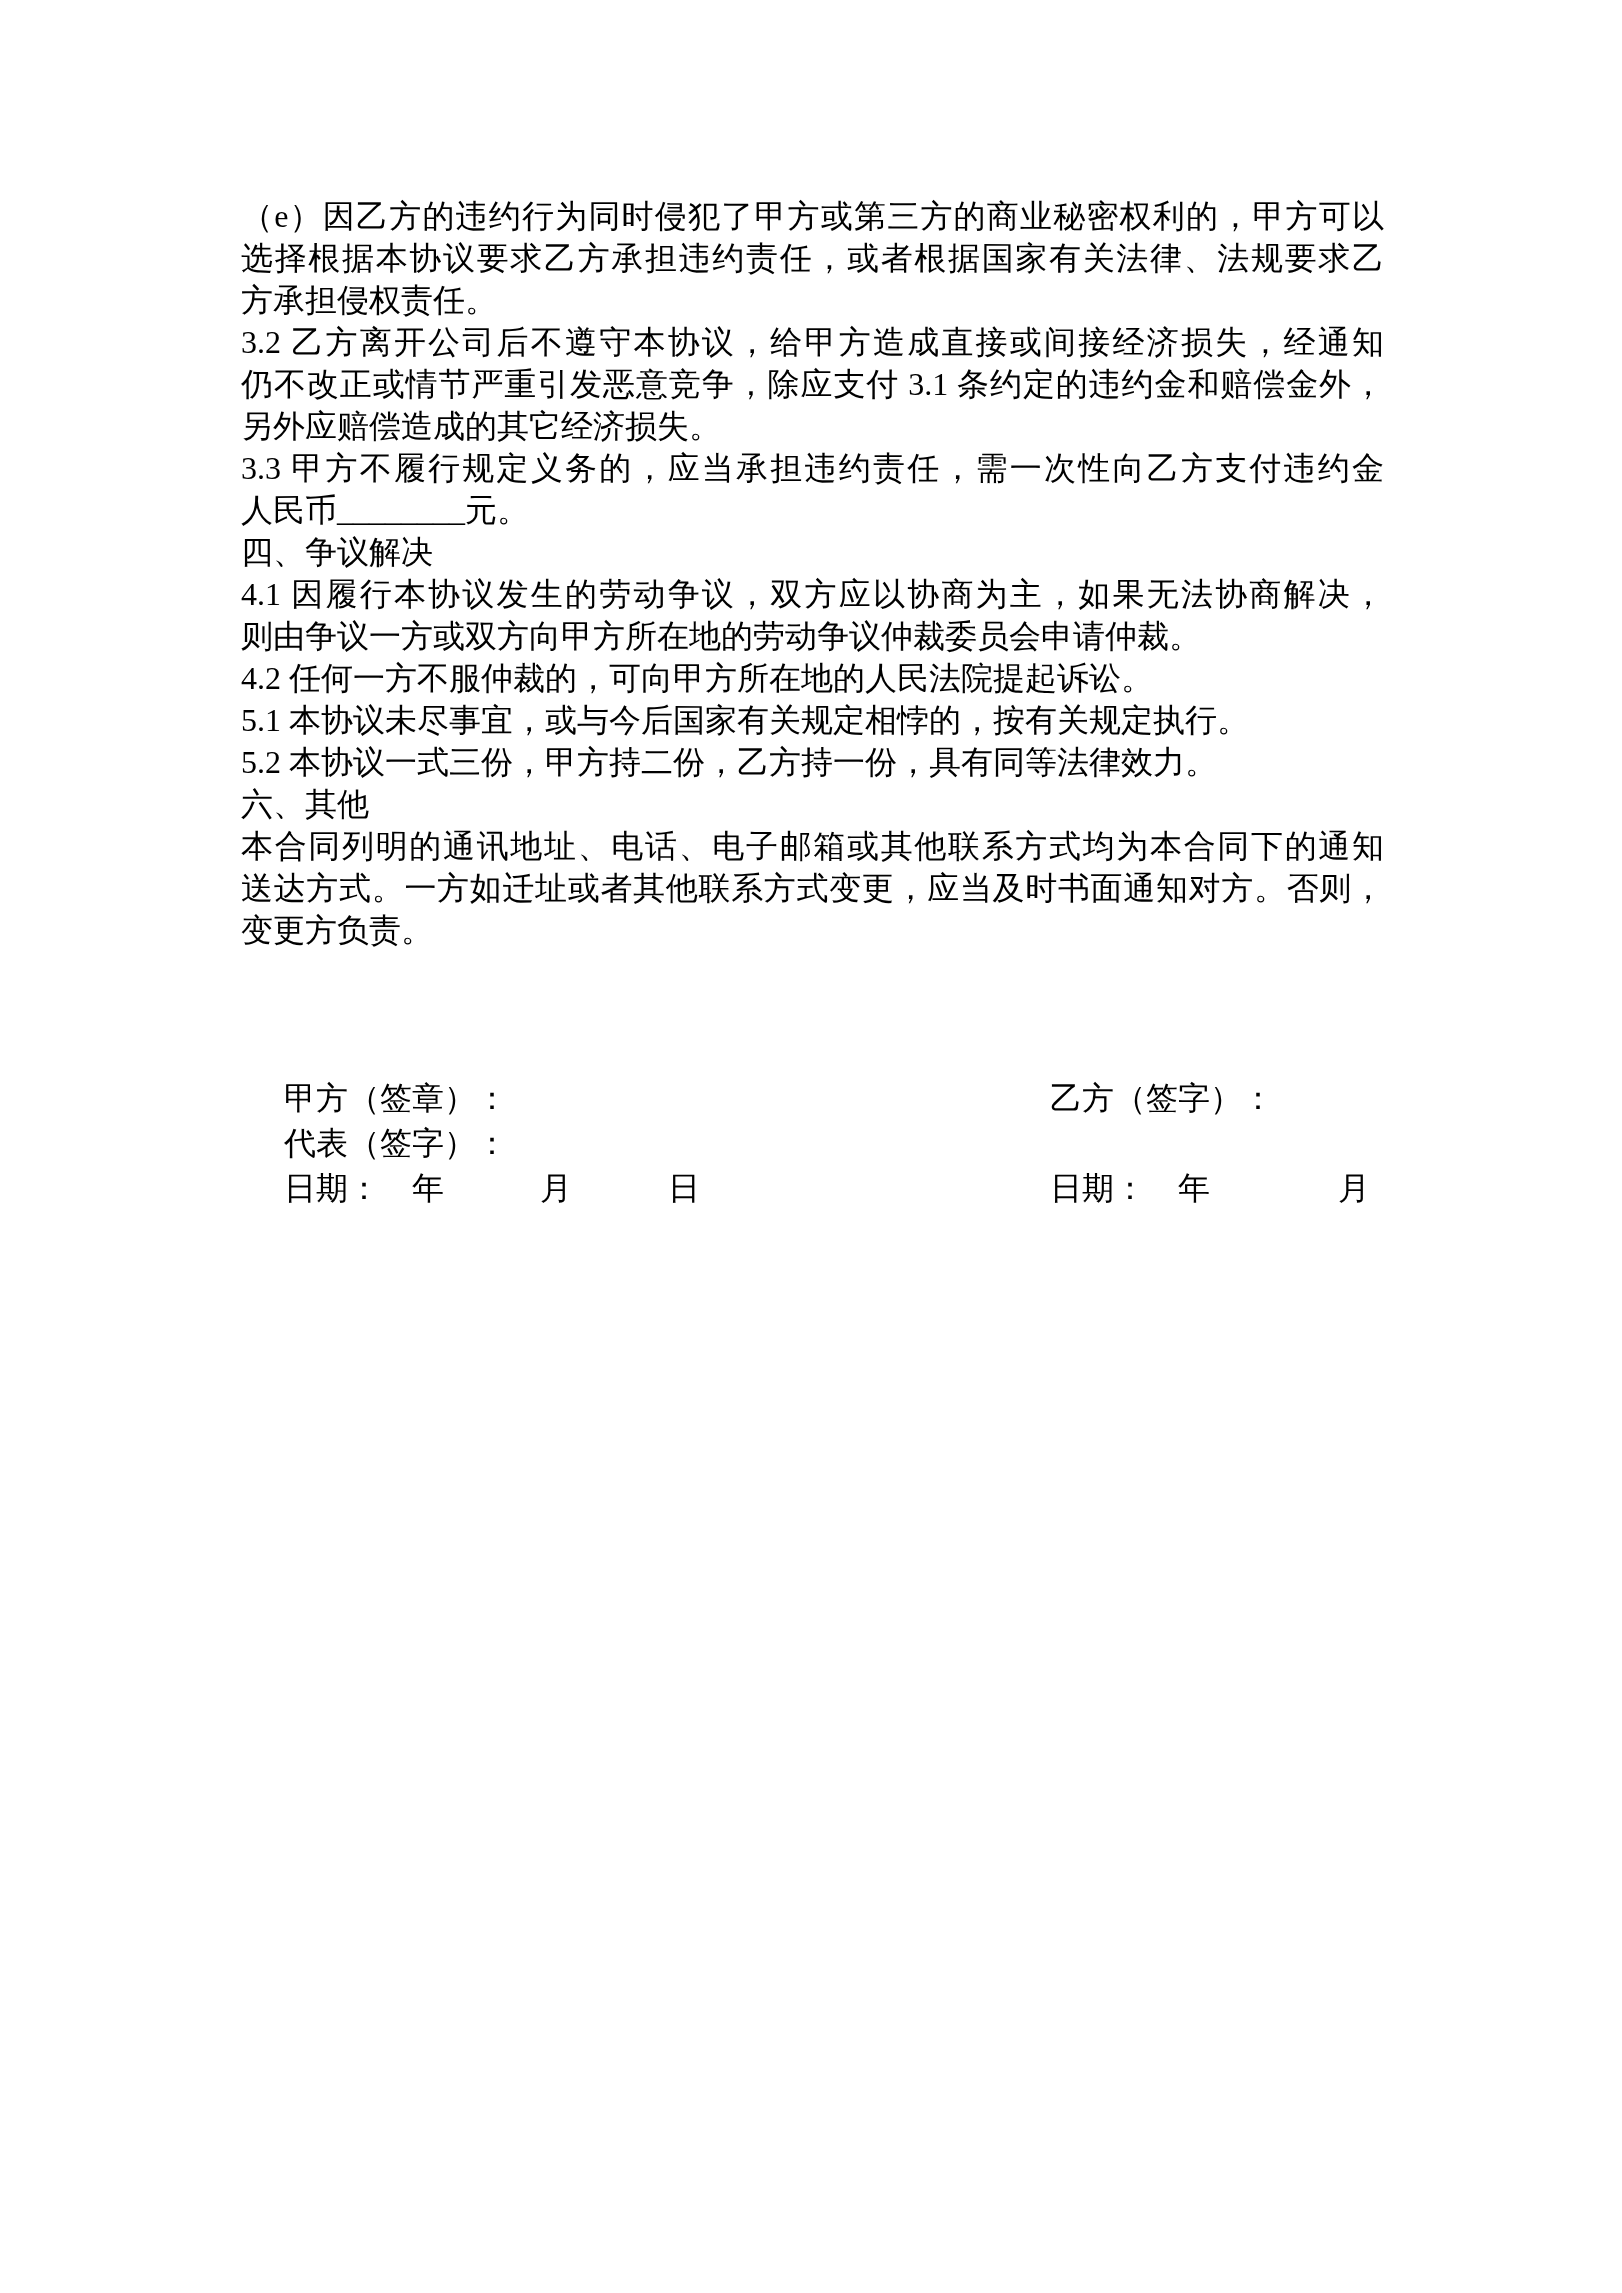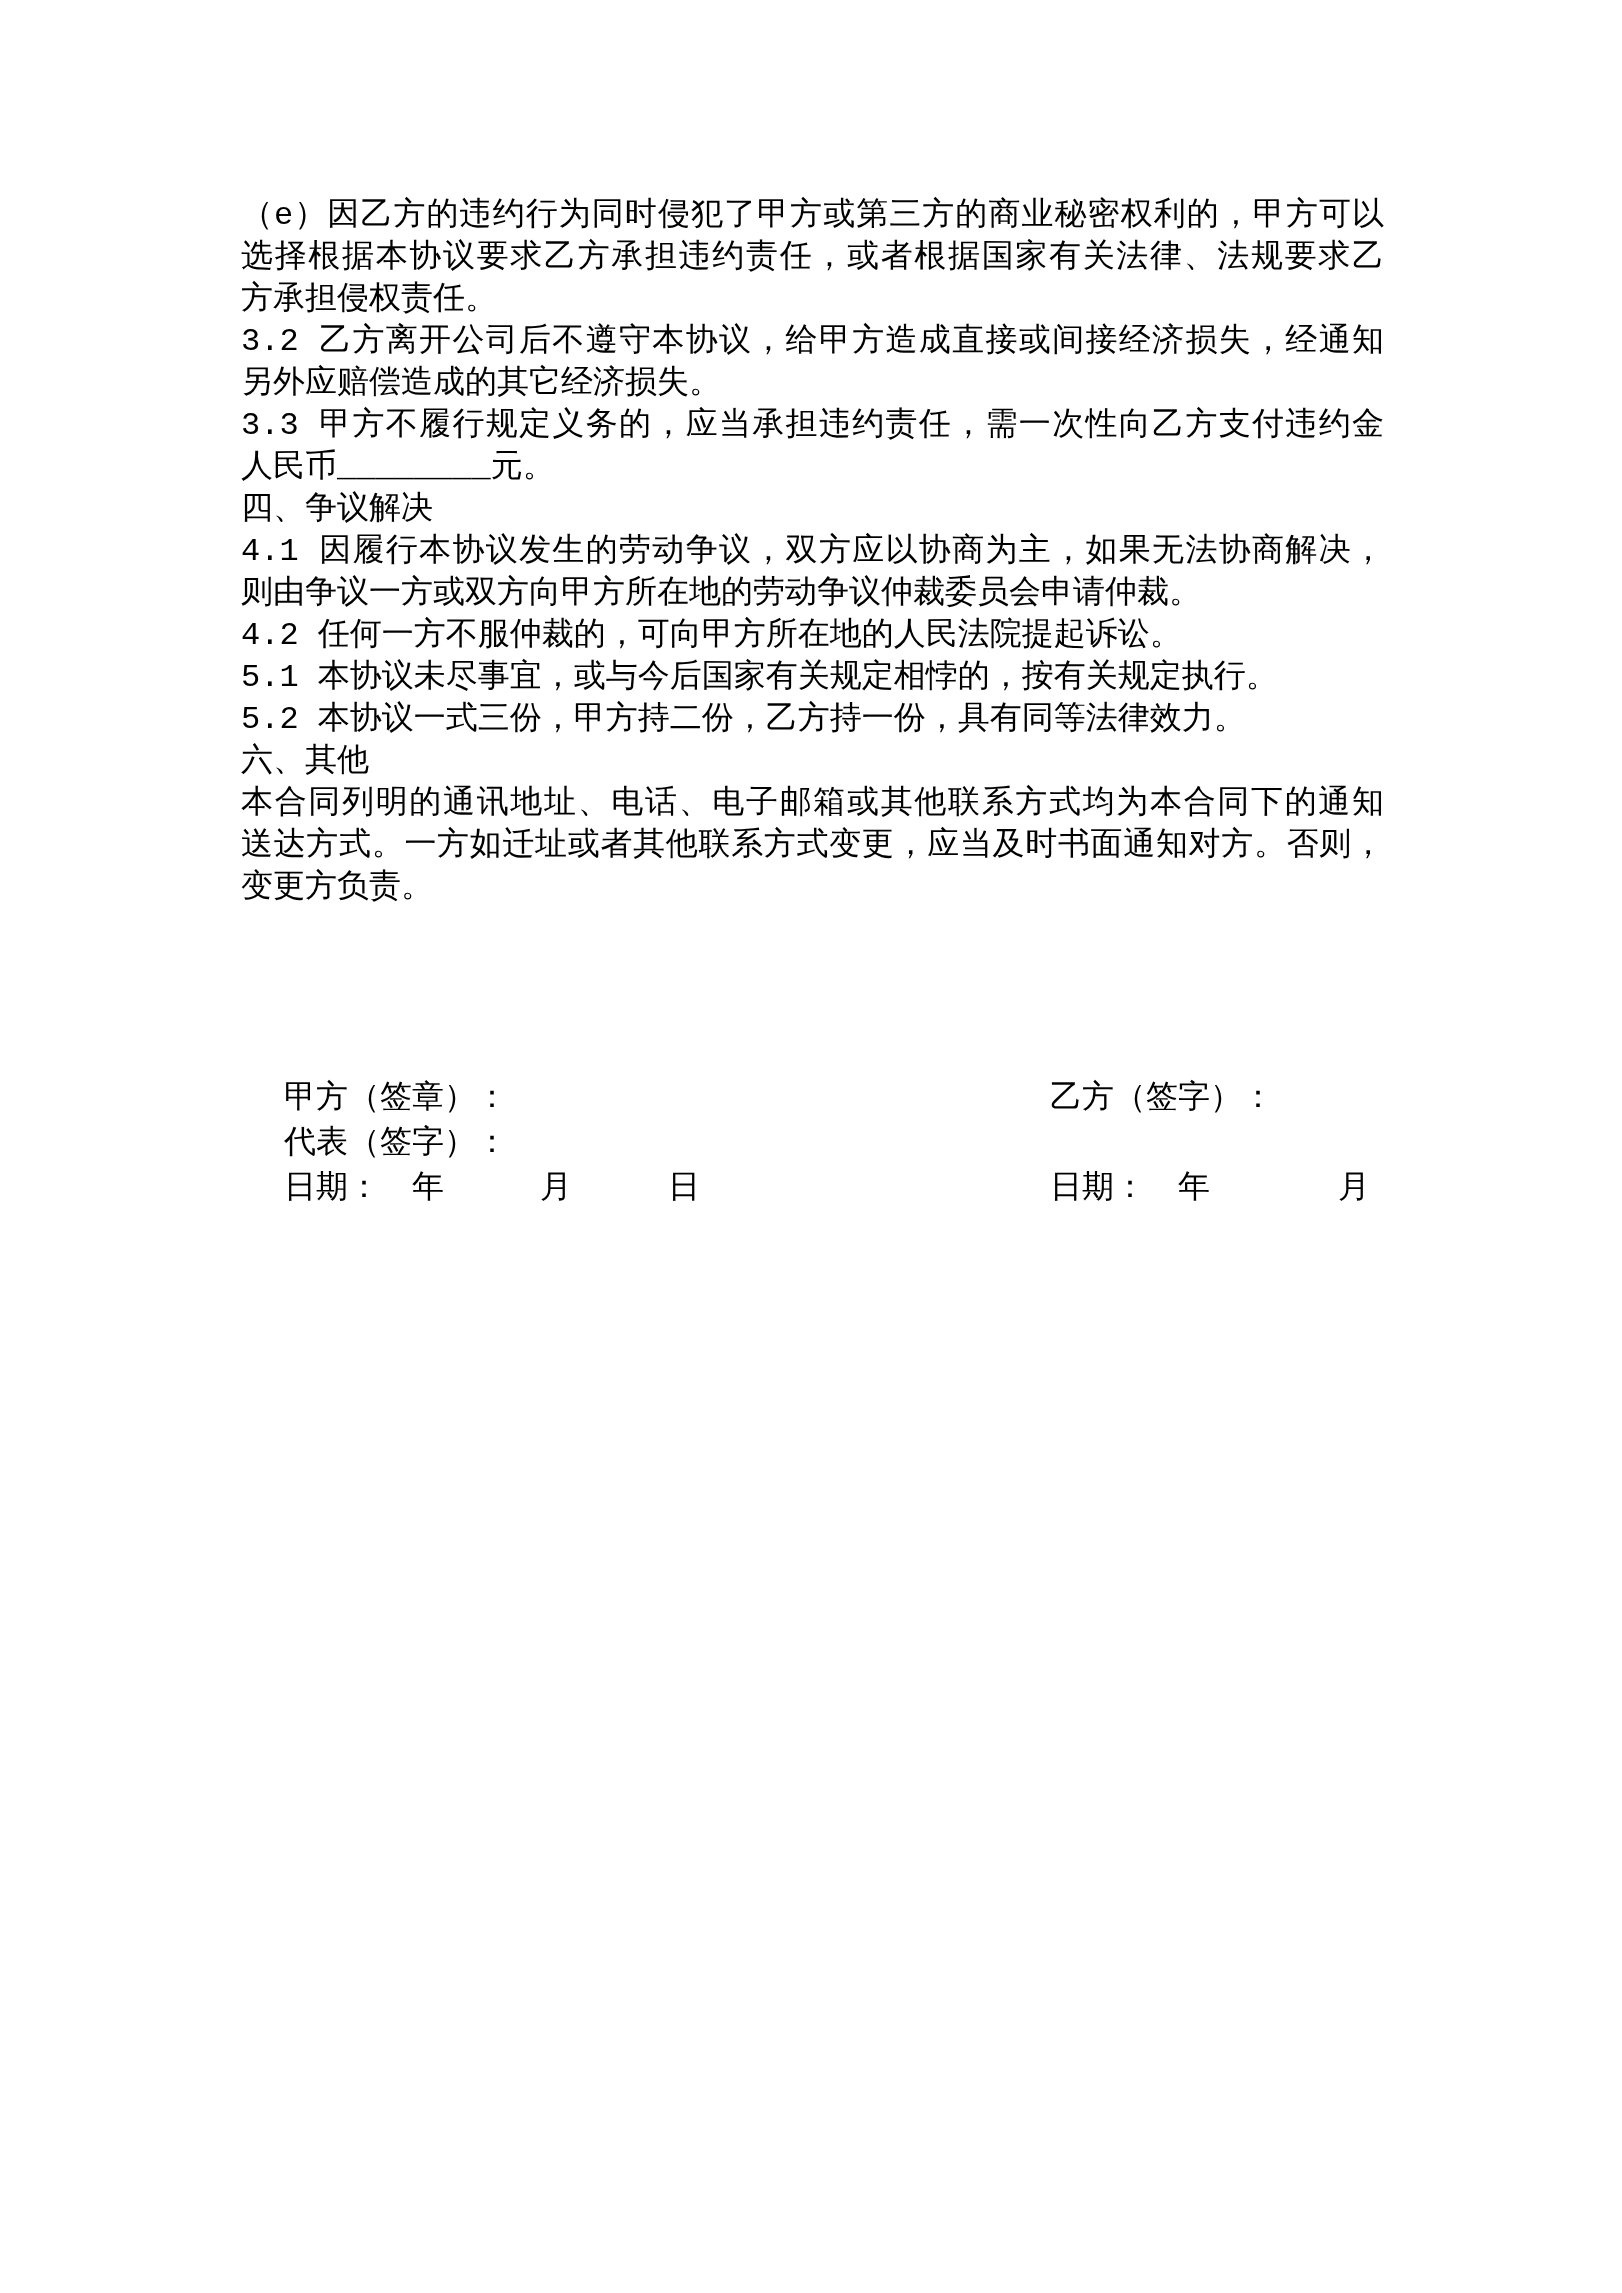--- a/index.html
+++ b/index.html
@@ -6,21 +6,21 @@
     margin: 0;
     padding: 0;
     background: #ffffff;
   }
   .page {
     position: relative;
     width: 1457px;
     height: 2294px;
     background: #ffffff;
     color: #000000;
-    font-family: Liberation Mono, monospace;
+    font-family: Liberation Serif, serif;
     overflow: hidden;
     border-radius: 6px;
   }
   .body-text {
     position: absolute;
     left: 241px;
     top: 195px;
     width: 1143px;
   }
   .line {
@@ -66,20 +66,21 @@
 </style>
 </head>
 <body>
 
 <div class="page">
   <div class="body-text">
       <div class="line full">（e）因乙方的违约行为同时侵犯了甲方或第三方的商业秘密权利的，甲方可以</div>
       <div class="line full">选择根据本协议要求乙方承担违约责任，或者根据国家有关法律、法规要求乙</div>
       <div class="line">方承担侵权责任。</div>
       <div class="line full">3.2 乙方离开公司后不遵守本协议，给甲方造成直接或间接经济损失，经通知</div>
+      <div class="line full">仍不改正或情节严重引发恶意竞争，除应支付 3.1 条约定的违约金和赔偿金外，</div>
       <div class="line">另外应赔偿造成的其它经济损失。</div>
       <div class="line full">3.3 甲方不履行规定义务的，应当承担违约责任，需一次性向乙方支付违约金</div>
       <div class="line">人民币________元。</div>
       <div class="line">四、争议解决</div>
       <div class="line full">4.1 因履行本协议发生的劳动争议，双方应以协商为主，如果无法协商解决，</div>
       <div class="line">则由争议一方或双方向甲方所在地的劳动争议仲裁委员会申请仲裁。</div>
       <div class="line">4.2 任何一方不服仲裁的，可向甲方所在地的人民法院提起诉讼。</div>
       <div class="line">5.1 本协议未尽事宜，或与今后国家有关规定相悖的，按有关规定执行。</div>
       <div class="line">5.2 本协议一式三份，甲方持二份，乙方持一份，具有同等法律效力。</div>
       <div class="line">六、其他</div>

